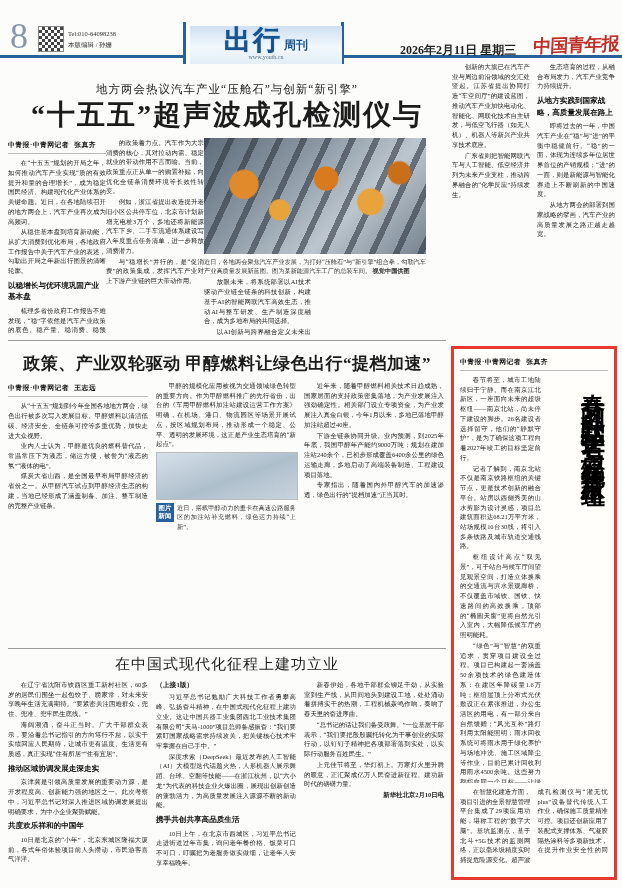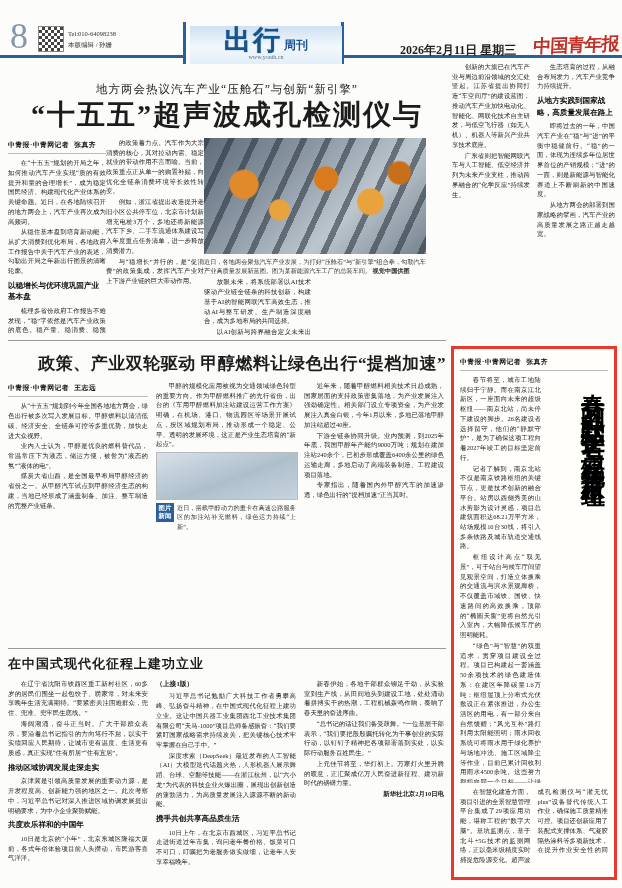--- a/index.html
+++ b/index.html
@@ -52,39 +52,39 @@
   .credit{font-weight:bold;white-space:nowrap;}
   .photo-cols{display:flex;gap:7px;overflow:hidden;}
   .photo-cols .pc{width:107px;flex:none;}
   .lead-right{position:absolute;left:452px;top:62px;width:164px;height:274px;display:flex;gap:7px;overflow:hidden;}
   .rcol{width:78px;flex:none;}
   
   .hline1{position:absolute;left:8px;top:340px;width:438px;height:1px;background:#9a9a9a;}
   .hline2{position:absolute;left:8px;top:648px;width:438px;height:1px;background:#9a9a9a;}
   
   .article2{position:absolute;left:8px;top:348px;width:438px;}
-  .headline2{text-align:right;font-size:17px;font-weight:900;letter-spacing:0.5px;margin:4px 0 6px;}
+  .headline2{text-align:center;font-size:17px;font-weight:900;letter-spacing:0.5px;margin:4px 0 6px;}
   .a2-body{display:flex;gap:8px;height:230px;overflow:hidden;}
   .a2col{width:140px;flex:none;}
   .pic-news{margin-top:3px;}
   .small-photo{width:140px;height:46px;background:linear-gradient(160deg,#d7e1ea 0%,#aebfcc 55%,#c8d4de 100%);
      border:0.5px solid #bbb;}
   .pic-tag{display:inline-block;background:#2a6099;color:#fff;font-size:6.4px;font-weight:bold;
      padding:1px 2px;margin-right:3px;float:left;line-height:1.3;width:14px;text-align:center;}
   
   .red-box{position:absolute;left:451px;top:346px;width:166px;height:534px;border:3px solid #e8382f;
      background:#fffefb;box-sizing:border-box;padding:6px 6px 5px;}
   .red-row{display:flex;gap:5px;height:408px;overflow:hidden;margin-top:2px;}
   .red-text{flex:1;overflow:hidden;}
   .red-headline{width:62px;flex:none;writing-mode:vertical-rl;font-size:24px;font-weight:900;
      line-height:1.25;letter-spacing:5px;color:#000;}
   .red-bottom{margin-top:4px;column-count:2;column-gap:7px;height:86px;overflow:hidden;}
   
   .bottom-art{position:absolute;left:8px;top:652px;width:438px;}
-  .headline3{text-align:left;font-size:13px;font-weight:700;letter-spacing:1px;margin:3px 0 6px;}
+  .headline3{text-align:center;font-size:15px;font-weight:400;letter-spacing:1px;margin:3px 0 6px;}
   .b-body{display:flex;gap:8px;height:200px;overflow:hidden;}
   .bcol{width:140px;flex:none;}
   .cont{font-size:6.8px;font-weight:bold;margin-bottom:2px;}
   .credit-end{font-weight:bold;text-indent:0;text-align:right;}
 </style>
 </head>
 <body>
 
 <div class="page">
 

